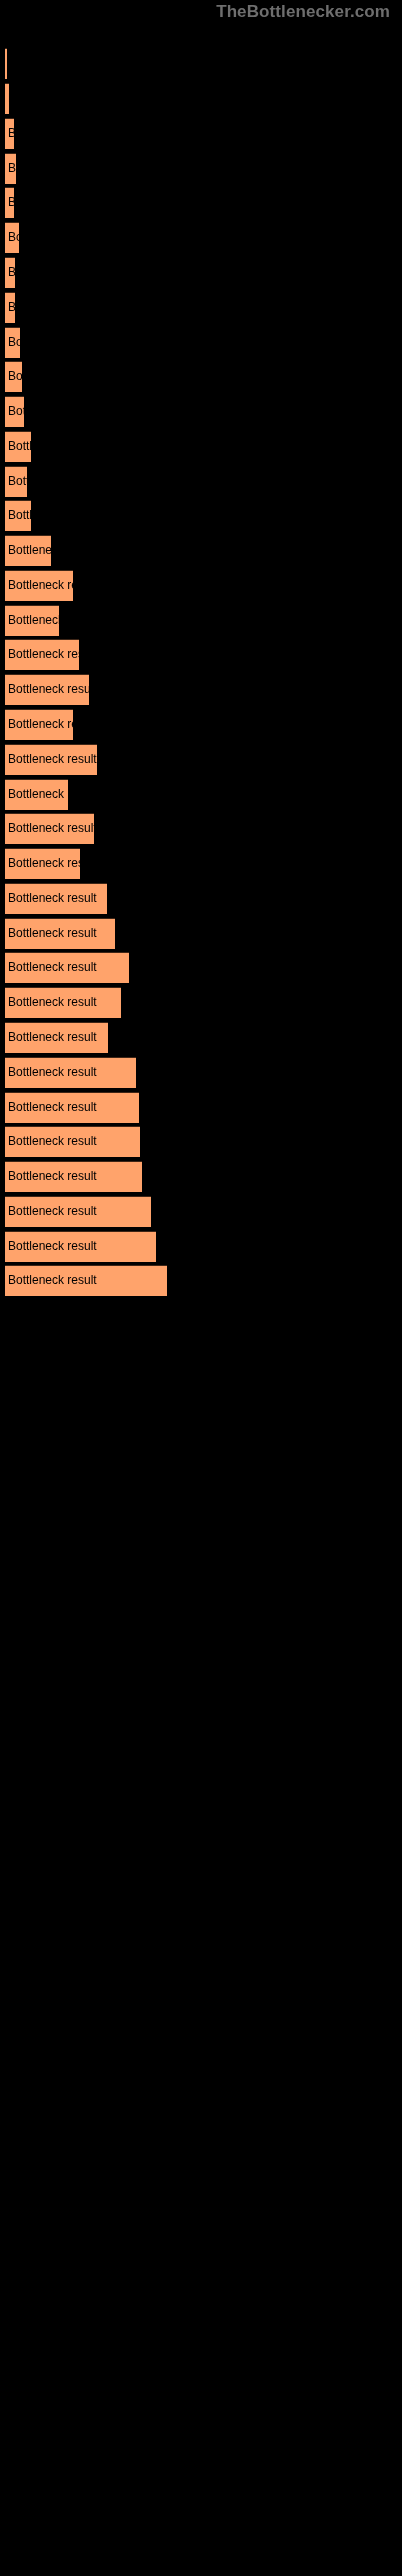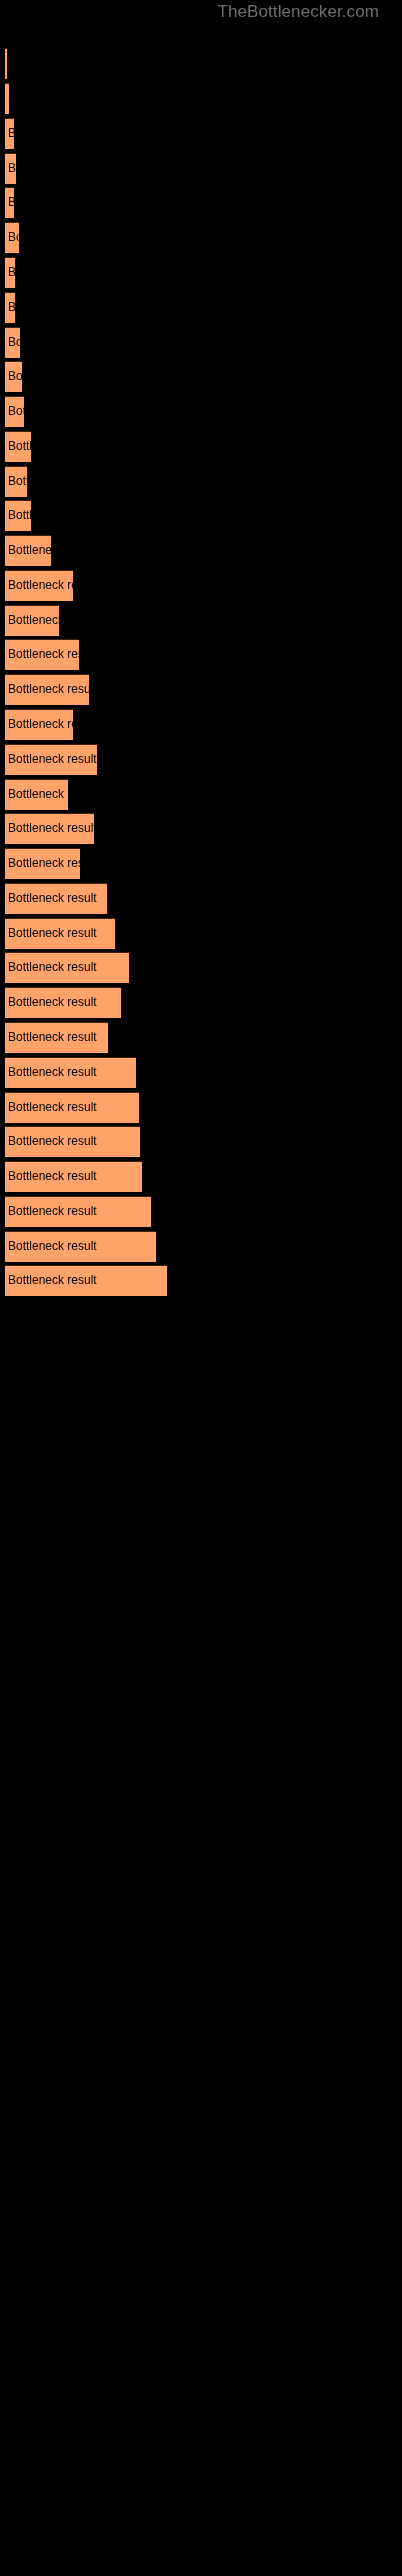--- a/index.html
+++ b/index.html
@@ -17,28 +17,29 @@
   #chart-root {
     position: absolute;
     left: 0;
     top: 0;
     width: 403px;
     height: 2576px;
     background: #000000;
   }
   #watermark {
     position: absolute;
-    right: 24px;
+    right: 13px;
     top: 0.8px;
     font-family: "Liberation Sans", sans-serif;
     font-size: 17px;
     color: #6e6e6e;
     letter-spacing: 0.1px;
     white-space: nowrap;
     line-height: 21px;
+    font-weight: bold;
   }
   #bars-layer {
     position: absolute;
     left: 0;
     top: 0;
     width: 403px;
     height: 2576px;
   }
   .bar-row {
     position: absolute;

